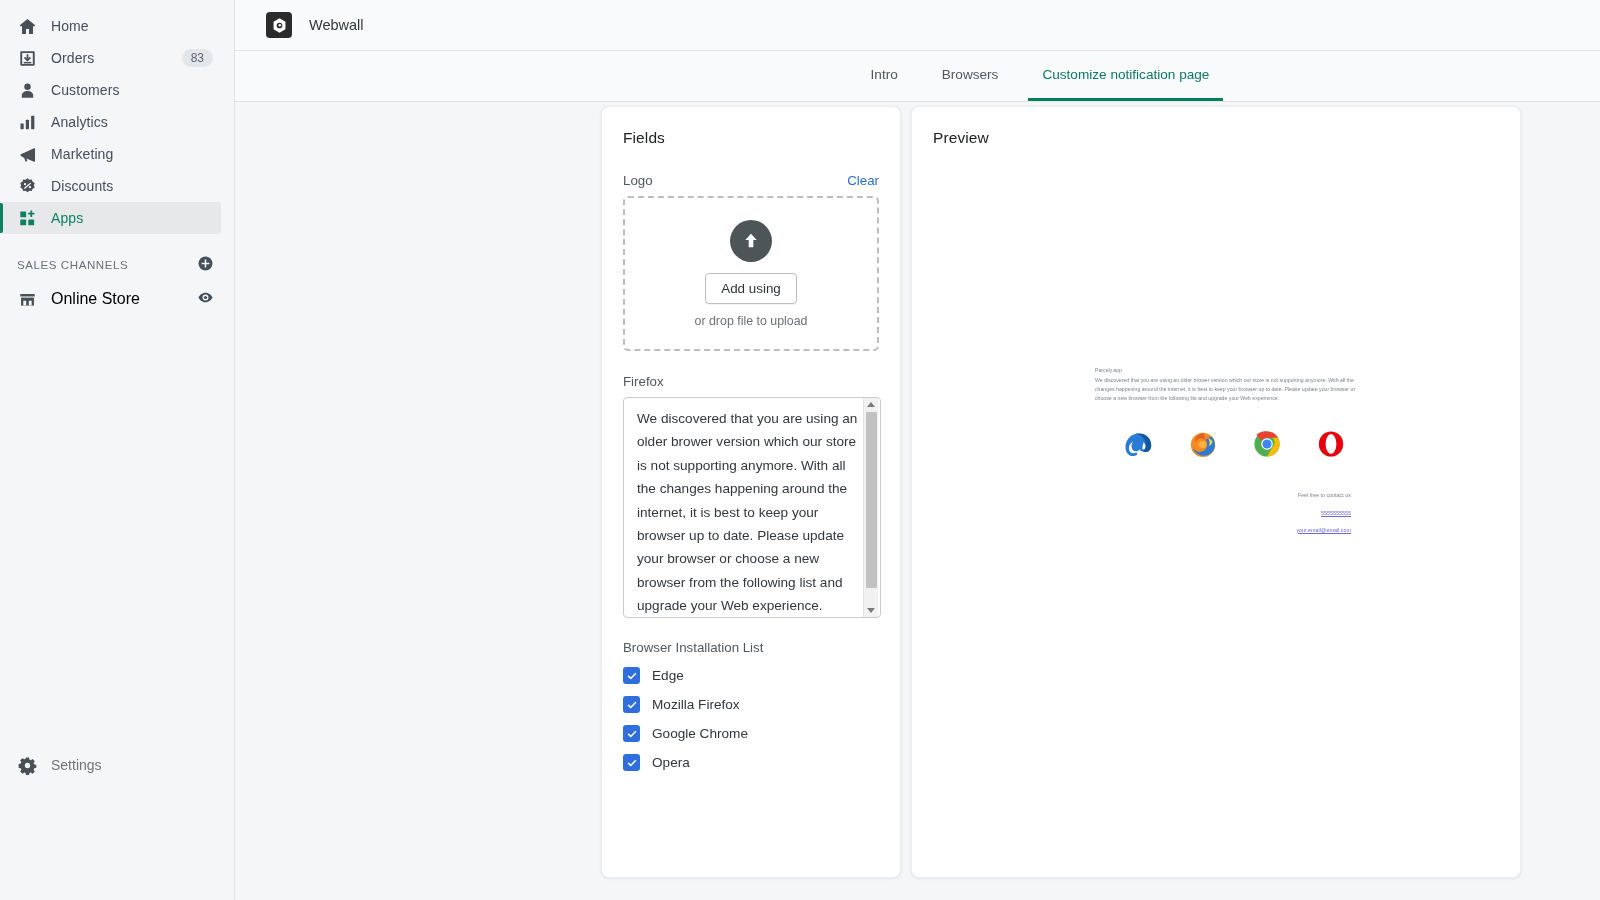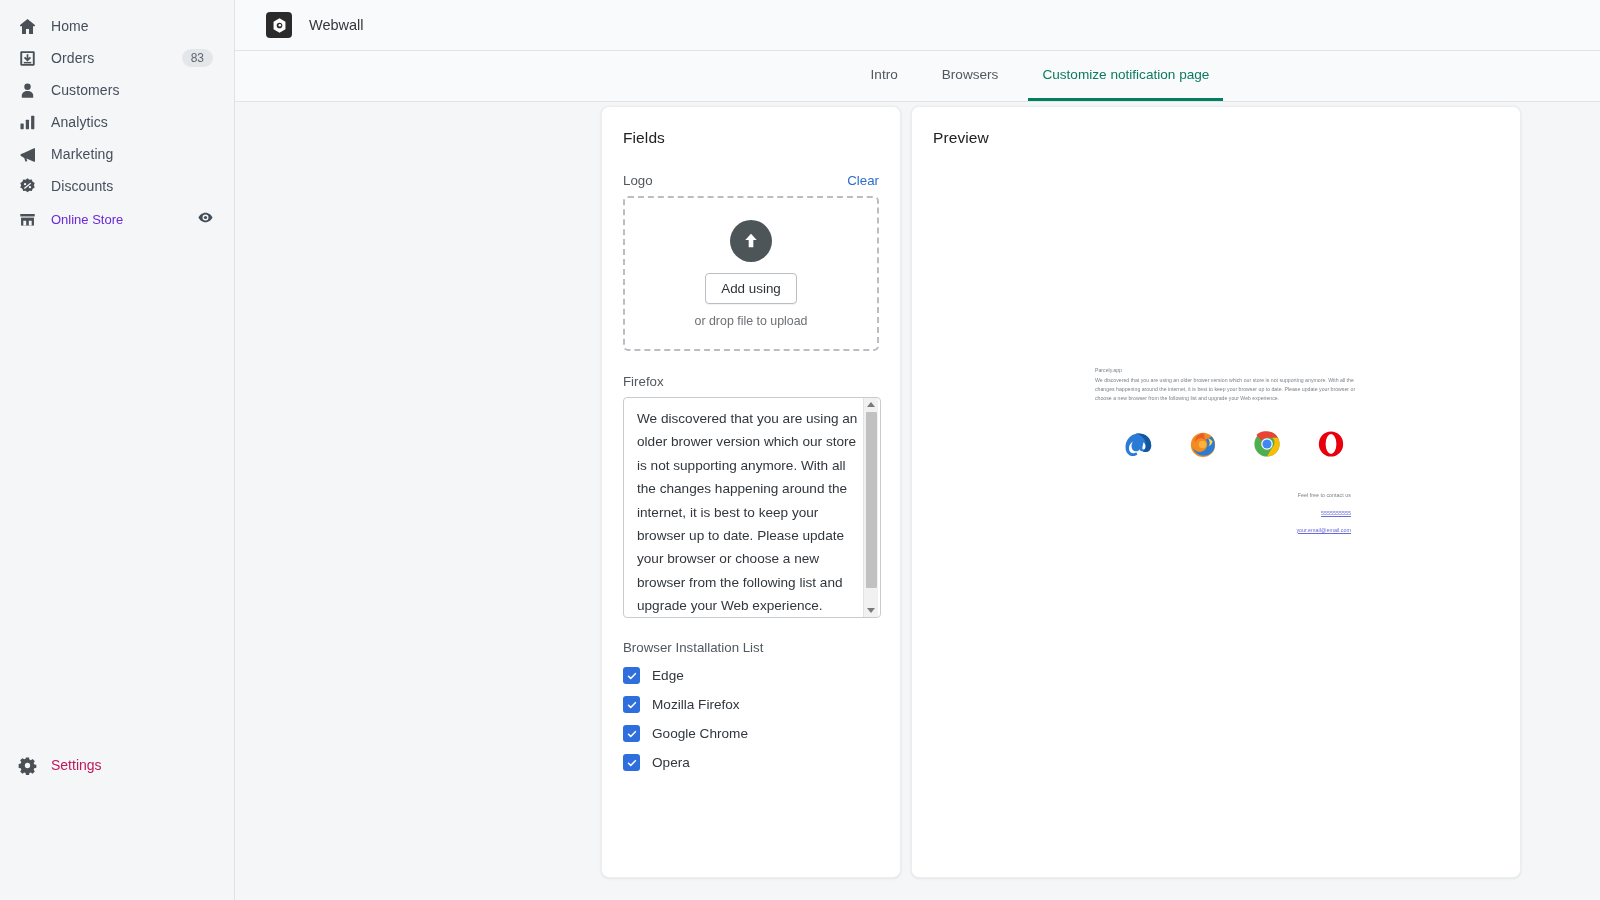--- a/index.html
+++ b/index.html
@@ -53,28 +53,28 @@
     display: flex; align-items: center;
     padding: 0 20px 0 17px; height: 34px; margin-top: 14px;
   }
   .section-head .title {
     font-size: 11.5px; letter-spacing: .6px; color: #6b7177;
     text-transform: uppercase; font-weight: 400;
   }
   .section-head .plus { margin-left: auto; cursor: pointer; }
   .channel-item { display: flex; align-items: center; height: 34px; padding: 0 20px 0 17px; cursor: pointer; }
   .channel-item .ico { width: 20px; height: 20px; margin-right: 14px; display:flex; align-items:center; justify-content:center;}
-  .channel-item .label { font-size: 13px; color: #6d28d9; }
+  .channel-item .label { font-size: 16px; color: #000000; }
   .channel-item .eye { margin-left: auto; cursor: pointer; }
   .settings-row {
     position: absolute; bottom: 118px; left: 0; right: 0;
     display: flex; align-items: center; height: 34px; padding-left: 17px; cursor: pointer;
   }
   .settings-row .ico { width: 20px; height: 20px; margin-right: 14px; display:flex;align-items:center;justify-content:center;}
-  .settings-row .label { font-size: 14px; color: #be185d; }
+  .settings-row .label { font-size: 14px; color: #737373; }
 
   
   .main { flex: 1; height: 900px; background: #f4f6f8; display: flex; flex-direction: column; }
   .topbar {
     height: 51px; background: #f9fafb;
     border-bottom: 1px solid #e1e3e5;
     display: flex; align-items: center; padding-left: 31px;
   }
   .app-logo {
     width: 26px; height: 26px; border-radius: 4px; background: #2b2b2b;
@@ -226,21 +226,41 @@
     <div class="nav-item">
       <span class="ico">
         <svg width="19" height="19" viewBox="0 0 20 20">
           <path fill="#4a5056" d="M10 1.4 12 3l2.5-.4.9 2.4 2.2 1.3-.9 2.4.9 2.4-2.2 1.3-.9 2.4L12 14.4 10 16l-2-1.6-2.5.4-.9-2.4-2.2-1.3.9-2.4-.9-2.4 2.2-1.3.9-2.4L8 3z"></path>
           <path fill="#f4f6f8" d="M7.4 6.2a1.25 1.25 0 1 1 0 2.5 1.25 1.25 0 0 1 0-2.5zm5.2 3.2a1.25 1.25 0 1 1 0 2.5 1.25 1.25 0 0 1 0-2.5zM12.9 6 13.9 6.8 7.2 12.6 6.2 11.7z"></path>
         </svg>
       </span>
       <span class="label">Discounts</span>
     </div>
 
-
+    <div class="nav-item active">
+      <span class="ico">
+        <svg width="19" height="19" viewBox="0 0 20 20">
+          <rect fill="#108060" x="2.4" y="2.6" width="6.2" height="6.2" rx="1"></rect>
+          <rect fill="#108060" x="2.4" y="11" width="6.2" height="6.2" rx="1"></rect>
+          <rect fill="#108060" x="10.8" y="11" width="6.2" height="6.2" rx="1"></rect>
+          <path fill="#108060" d="M13 1.6h1.9v2.4h2.4v1.9h-2.4v2.4H13V5.9h-2.4V4H13z"></path>
+        </svg>
+      </span>
+      <span class="label">Apps</span>
+    </div>
+
+    <div class="section-head">
+      <span class="title">SALES CHANNELS</span>
+      <span class="plus">
+        <svg width="17" height="17" viewBox="0 0 20 20">
+            <circle fill="#444f5a" cx="10" cy="10" r="8.2"></circle>
+            <path fill="#f4f6f8" d="M9.1 5.4h1.8v3.7h3.7v1.8h-3.7v3.7H9.1v-3.7H5.4V9.1h3.7z"></path>
+          </svg>
+      </span>
+    </div>
 
     <div class="channel-item">
       <span class="ico">
         <svg width="19" height="19" viewBox="0 0 20 20">
           <path fill="#4a5056" d="M2.4 4.2h15.2v2.6H2.4z"></path>
           <path fill="#4a5056" d="M3.2 8h13.6v8.4H3.2z"></path>
           <path fill="#f4f6f8" d="M5.6 11.2h3v5.2h-3zm5.8 0h3v5.2h-3z"></path>
         </svg>
       </span>
       <span class="label">Online Store</span>

